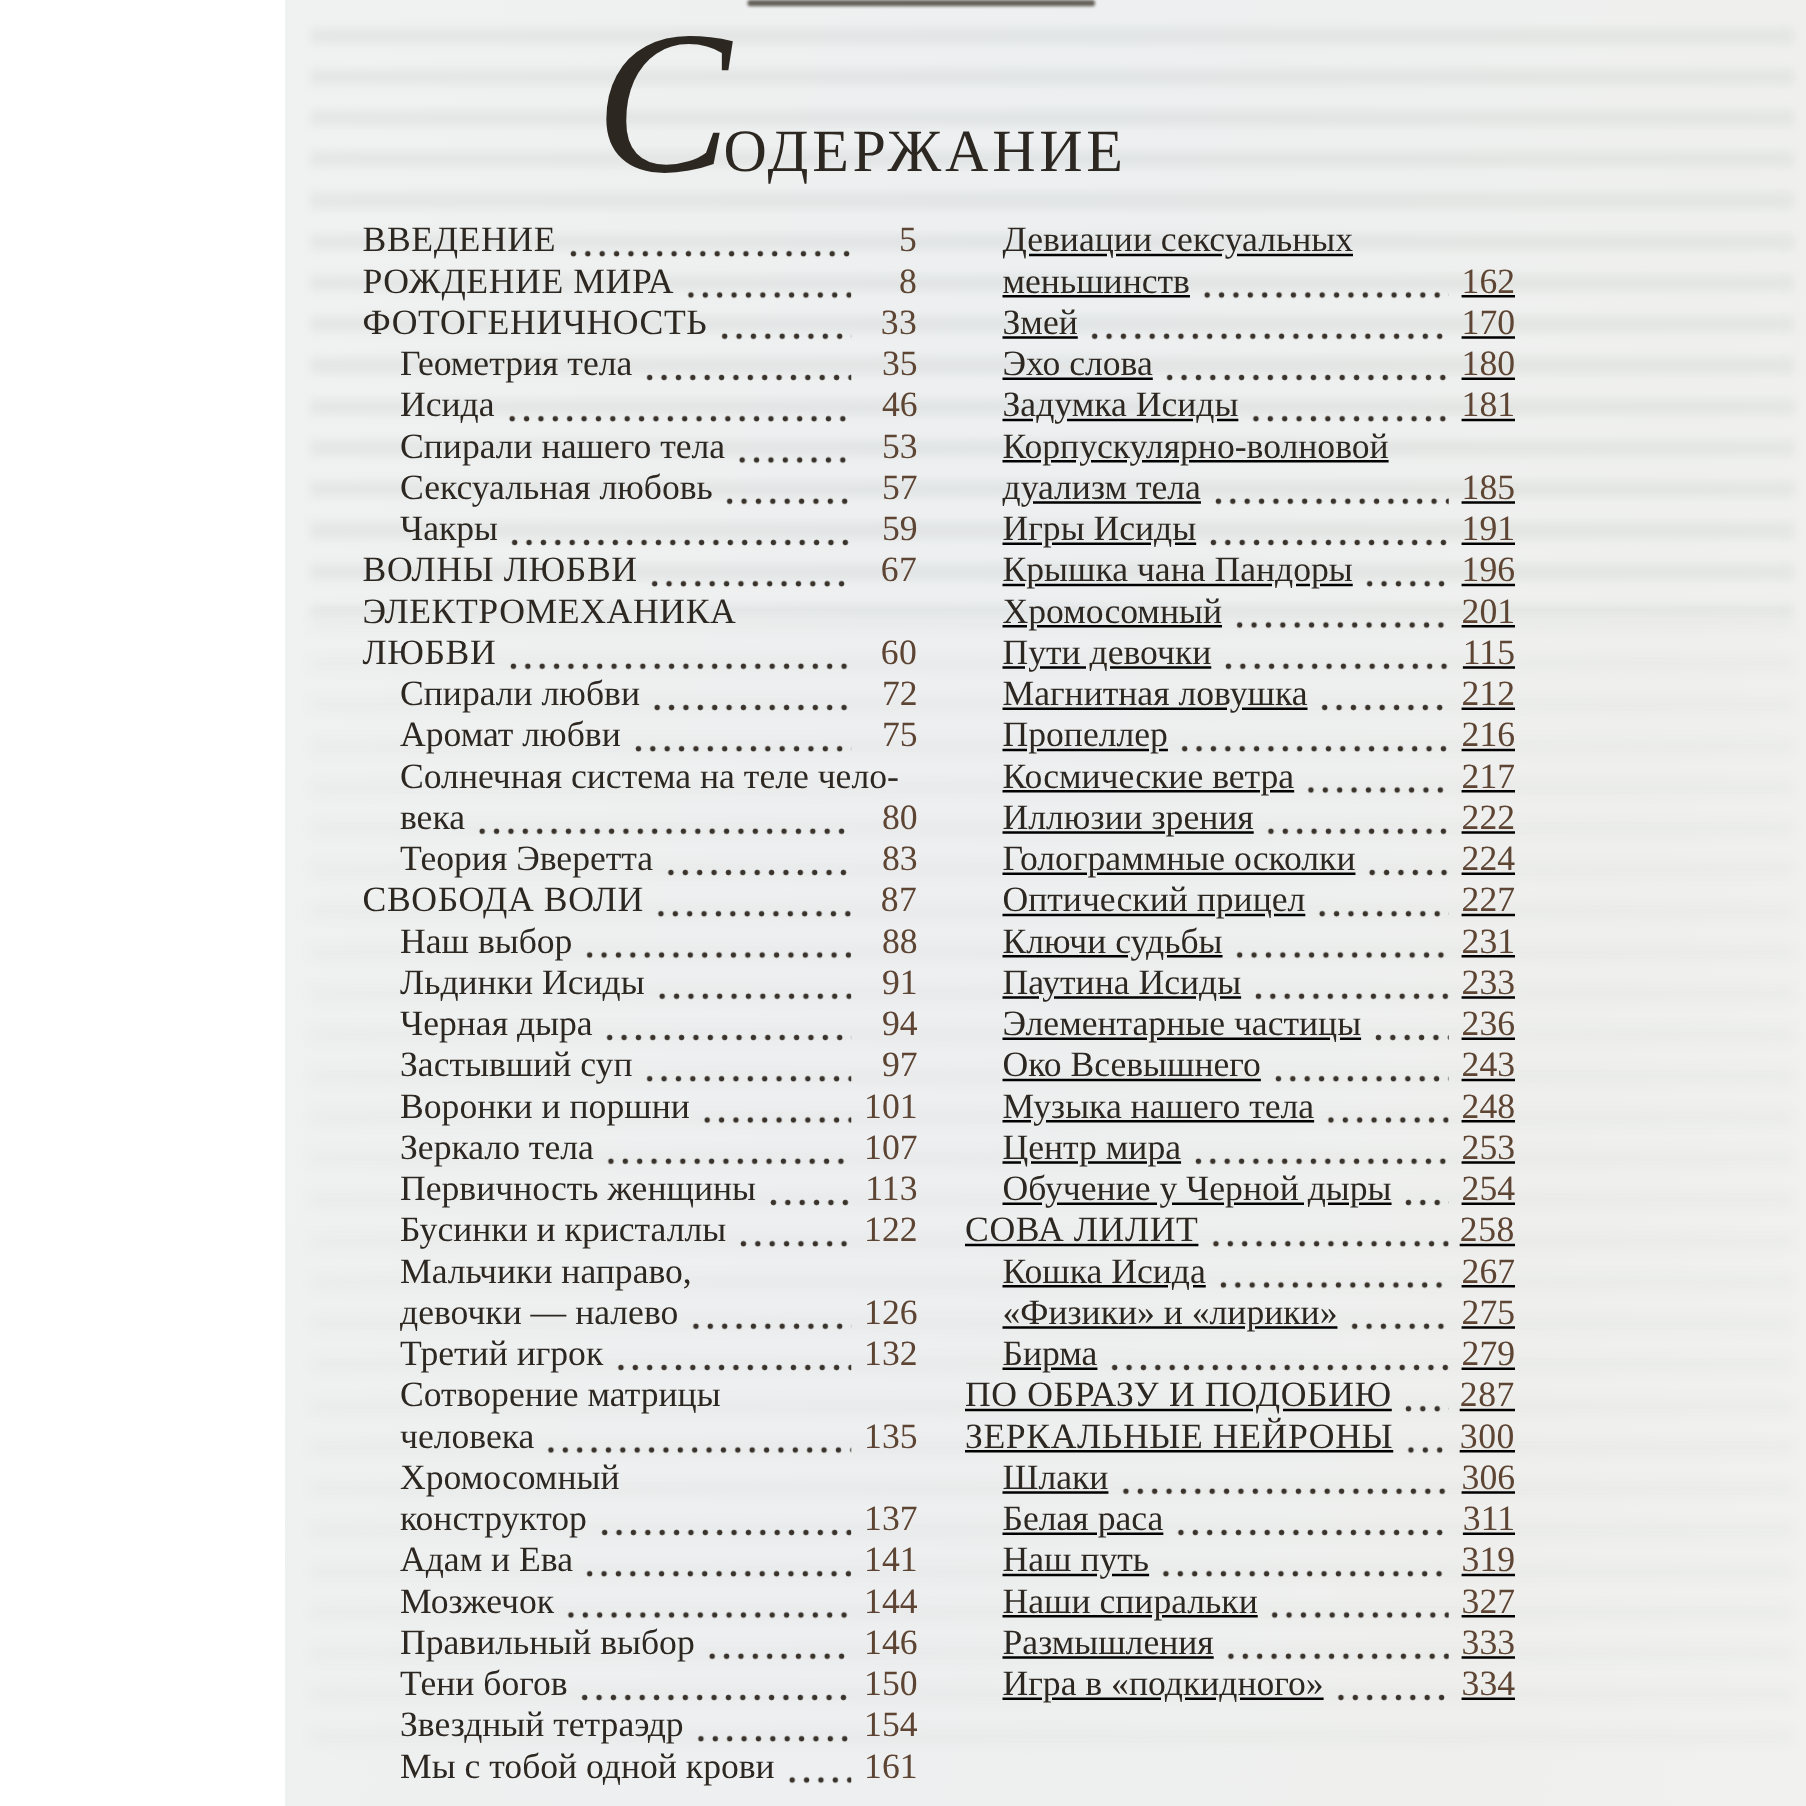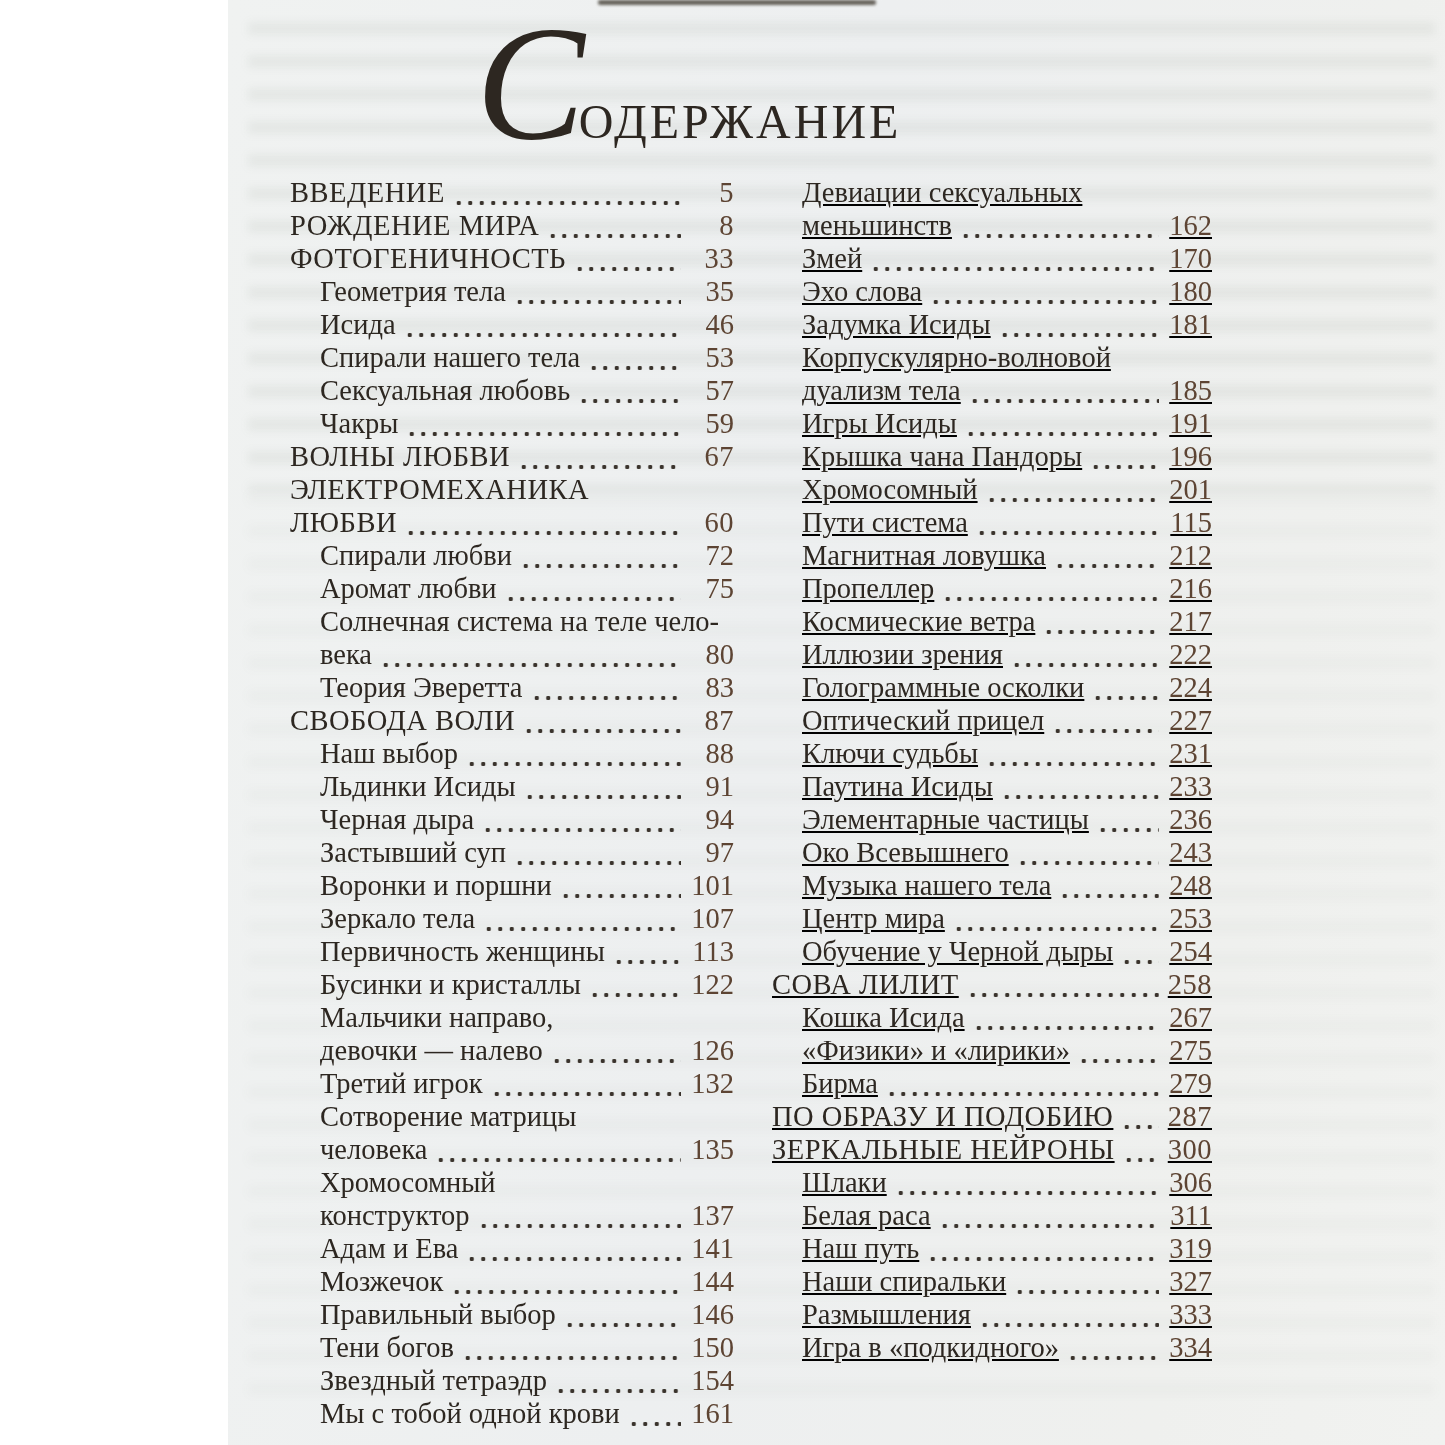--- a/index.html
+++ b/index.html
@@ -321,21 +321,21 @@
         <span class="lab">Крышка чана Пандоры</span>
         <span class="dots"></span>
         <span class="pg">196</span>
       </div>
       <div class="toc-row sub">
         <span class="lab">Хромосомный</span>
         <span class="dots"></span>
         <span class="pg">201</span>
       </div>
       <div class="toc-row sub">
-        <span class="lab">Пути система</span>
+        <span class="lab">Пути девочки</span>
         <span class="dots"></span>
         <span class="pg">115</span>
       </div>
       <div class="toc-row sub">
         <span class="lab">Магнитная ловушка</span>
         <span class="dots"></span>
         <span class="pg">212</span>
       </div>
       <div class="toc-row sub">
         <span class="lab">Пропеллер</span>

